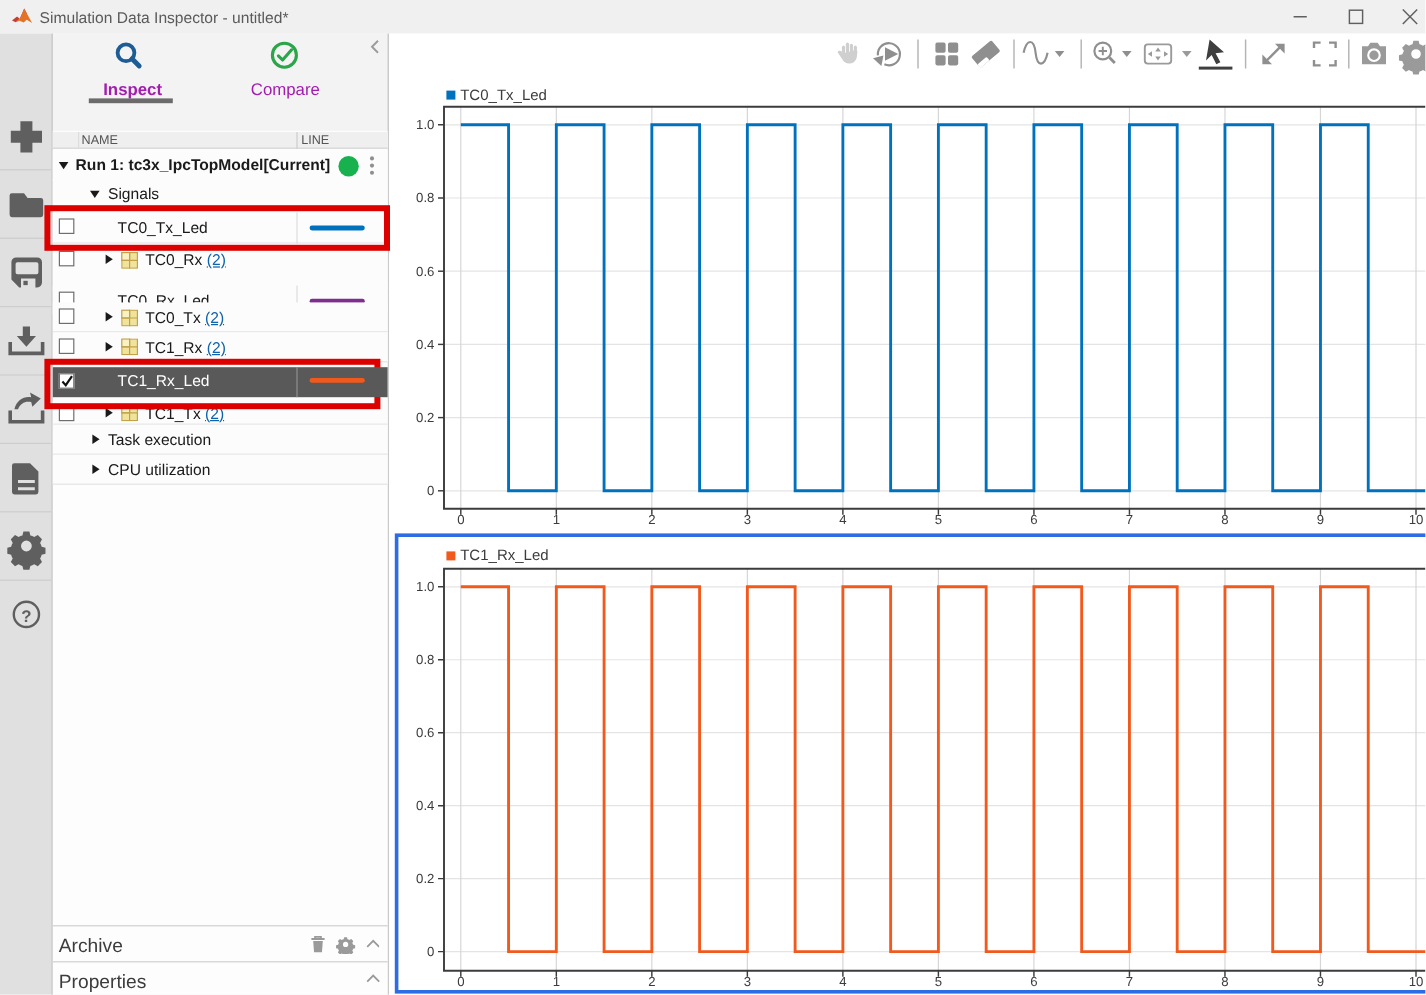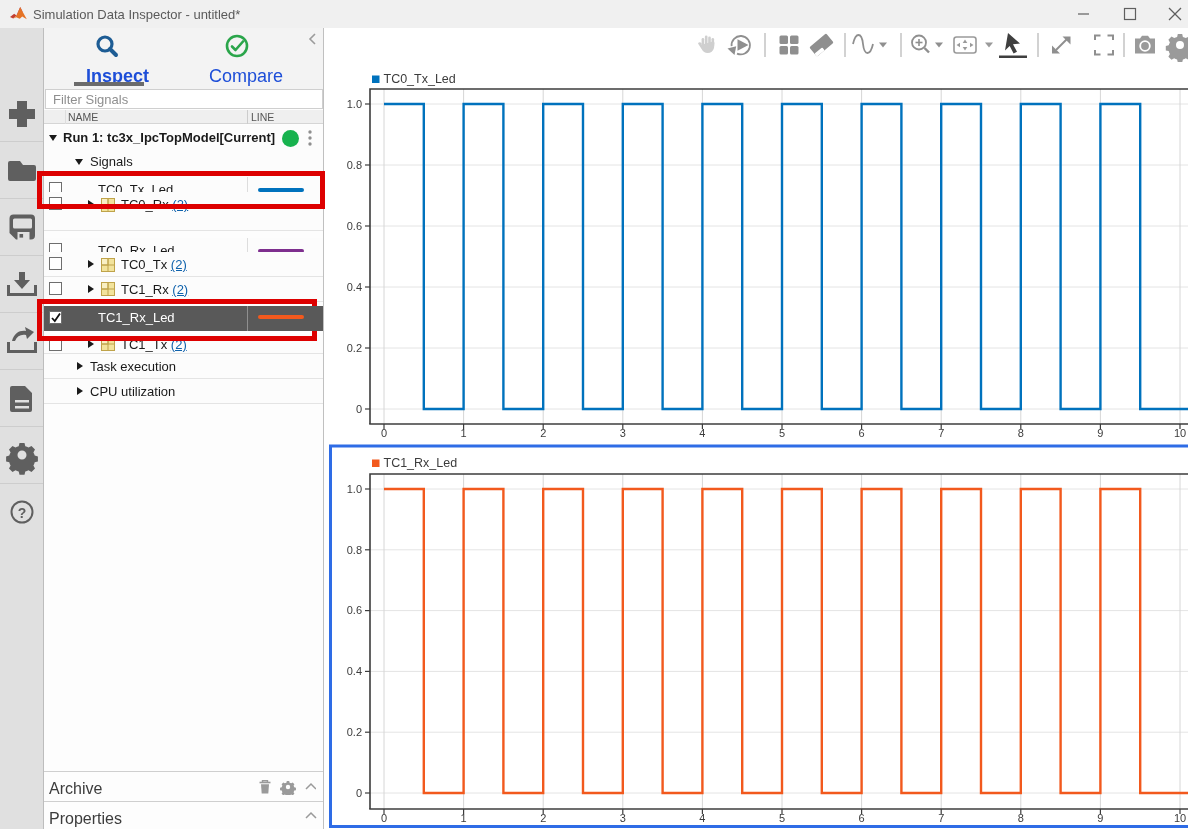--- a/index.html
+++ b/index.html
@@ -7,21 +7,21 @@
   body { font-family:"Liberation Sans", sans-serif; position:relative; background:#ffffff; }
   .abs { position:absolute; }
   
   #titlebar { left:0; top:0; width:1188px; height:28px; background:#f0f0f0; }
   #title-text { left:33px; top:7px; font-size:13px; color:#5a5a5a; }
   
   #strip { left:0; top:28px; width:44px; height:801px; background:#e0e0e0; border-right:1px solid #bdbdbd; }
   .strip-div { position:absolute; left:0; width:43px; height:1px; background:#cdcdcd; }
   
   #panel { left:44px; top:28px; width:280px; height:801px; background:#f3f3f3; border-right:1px solid #c0c0c0; }
-  .tabtext { font-size:18px; color:#1d4ed8; }
+  .tabtext { font-size:14px; color:#a21caf; }
   #filterbox { left:1px; top:61px; width:278px; height:20px; background:#fff; border:1px solid #cfcfcf; }
   #filterbox span { position:absolute; left:7px; top:2px; font-size:13px; color:#8f8f8f; }
   #listwrap { left:0px; top:81px; width:279px; height:720px; background:#fdfdfd;padding-left:28px; }
   #header-row { position:absolute; left:0; top:1px; width:279px; height:14px; background:#efefef; border-bottom:1px solid #d5d5d5; }
   #header-row .h1 { position:absolute; left:24px; top:1px; font-size:10.5px; color:#555; }
   #header-row .h2 { position:absolute; left:207px; top:1px; font-size:10.5px; color:#555; }
   .row { position:absolute; left:0; width:279px; height:25.5px; border-bottom:1px solid #e4e4e4; background:#fcfcfc; }
   .row .txt { position:absolute; font-size:13px; color:#1a1a1a; white-space:nowrap; }
   .cb { position:absolute; left:5px; width:13px; height:13px; background:#fff; border:1px solid #6e6e6e; }
   .tri-c { position:absolute; width:0; height:0; border-left:4.5px solid transparent; border-right:4.5px solid transparent; border-top:6px solid #1a1a1a; }
@@ -99,23 +99,20 @@
     <circle cx="12" cy="12" r="10" fill="none" stroke="#2aa54a" stroke-width="2.6"></circle>
     <path d="M7 12.5 l3.5 3.5 L18 7.5" fill="none" stroke="#2aa54a" stroke-width="2.6" stroke-linecap="round" stroke-linejoin="round"></path>
   </svg>
   <span class="abs tabtext" style="left:42px;top:38px;font-weight:bold">Inspect</span>
   <span class="abs tabtext" style="left:165px;top:38px">Compare</span>
   <div class="abs" style="left:30px;top:53.5px;width:70px;height:4.5px;background:#6b6b6b"></div>
   <svg class="abs" style="left:263px;top:5px" width="12" height="12" viewBox="0 0 12 12">
     <path d="M8 1 L3 6 L8 11" fill="none" stroke="#9b9b9b" stroke-width="1.6"></path>
   </svg>
 
-  <div class="abs" id="filterbox">
-      <span>Filter Signals</span>
-    </div>
 
   <div class="abs" id="listwrap">
     <div id="header-row">
         <span class="h1">NAME</span>
         <span class="h2">LINE</span>
         <div style="position:absolute;left:203px;top:0;width:1px;height:14px;background:#cccccc"></div>
         <div style="position:absolute;left:21px;top:0;width:1px;height:14px;background:#dddddd"></div>
       </div>
 
     <div class="row" style="top:16px">
@@ -131,21 +128,21 @@
     <div class="row" style="top:40.4px">
       <div class="tri-c" style="left:31px;top:10px"></div>
       <span class="txt" style="left:46px;top:5px">Signals</span>
     </div>
     <div class="row" style="top:68.3px">
       <div class="coldiv" style="height:25.5px"></div>
       <div class="cb" style="top:5px"></div>
       <span class="txt" style="left:54px;top:5px">TC0_Tx_Led</span>
       <div class="swatch" style="top:10.7px;background:#0072bd"></div>
     </div>
-    <div class="row" style="top:83px;height:39px">
+    <div class="row" style="top:95px;height:39px">
       <div class="cb" style="top:5px"></div>
       <div class="tri-e" style="left:44px;top:8px"></div>
       <svg style="position:absolute;left:57px;top:5.5px" width="14" height="14" viewBox="0 0 14 14">
         <rect x="0.5" y="0.5" width="13" height="13" fill="#f2e39c" stroke="#bfa34a"></rect>
         <rect x="0.5" y="0.5" width="6.5" height="6.5" fill="#f9f0c4" stroke="#bfa34a"></rect>
         <line x1="7" y1="0" x2="7" y2="14" stroke="#bfa34a"></line>
           <line x1="0" y1="7" x2="14" y2="7" stroke="#bfa34a"></line>
       </svg>
       <span class="txt" style="left:77px;top:5px">TC0_Rx <span class="link">(2)</span></span>
     </div>

